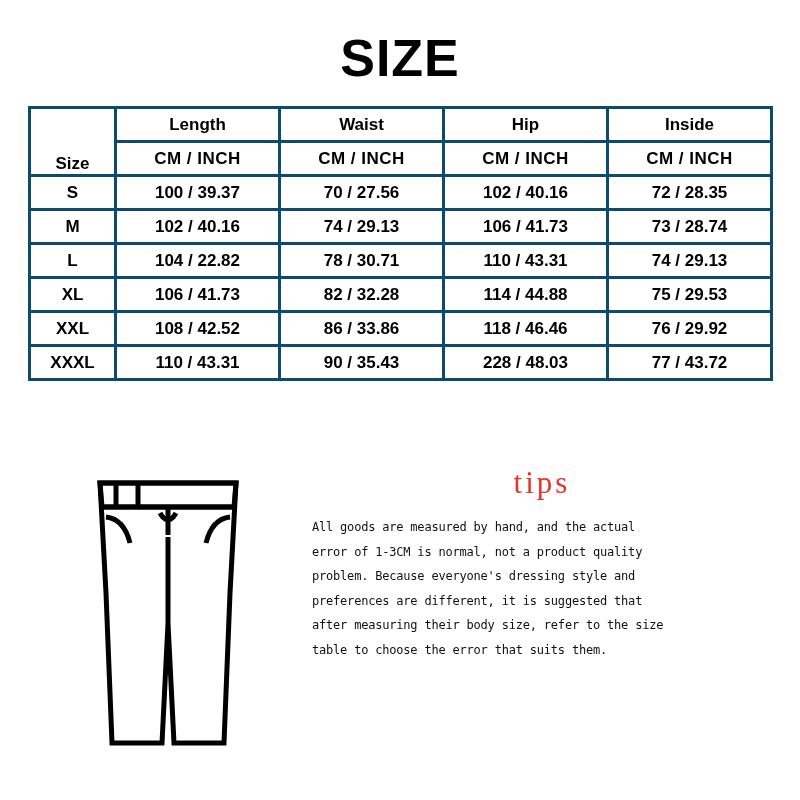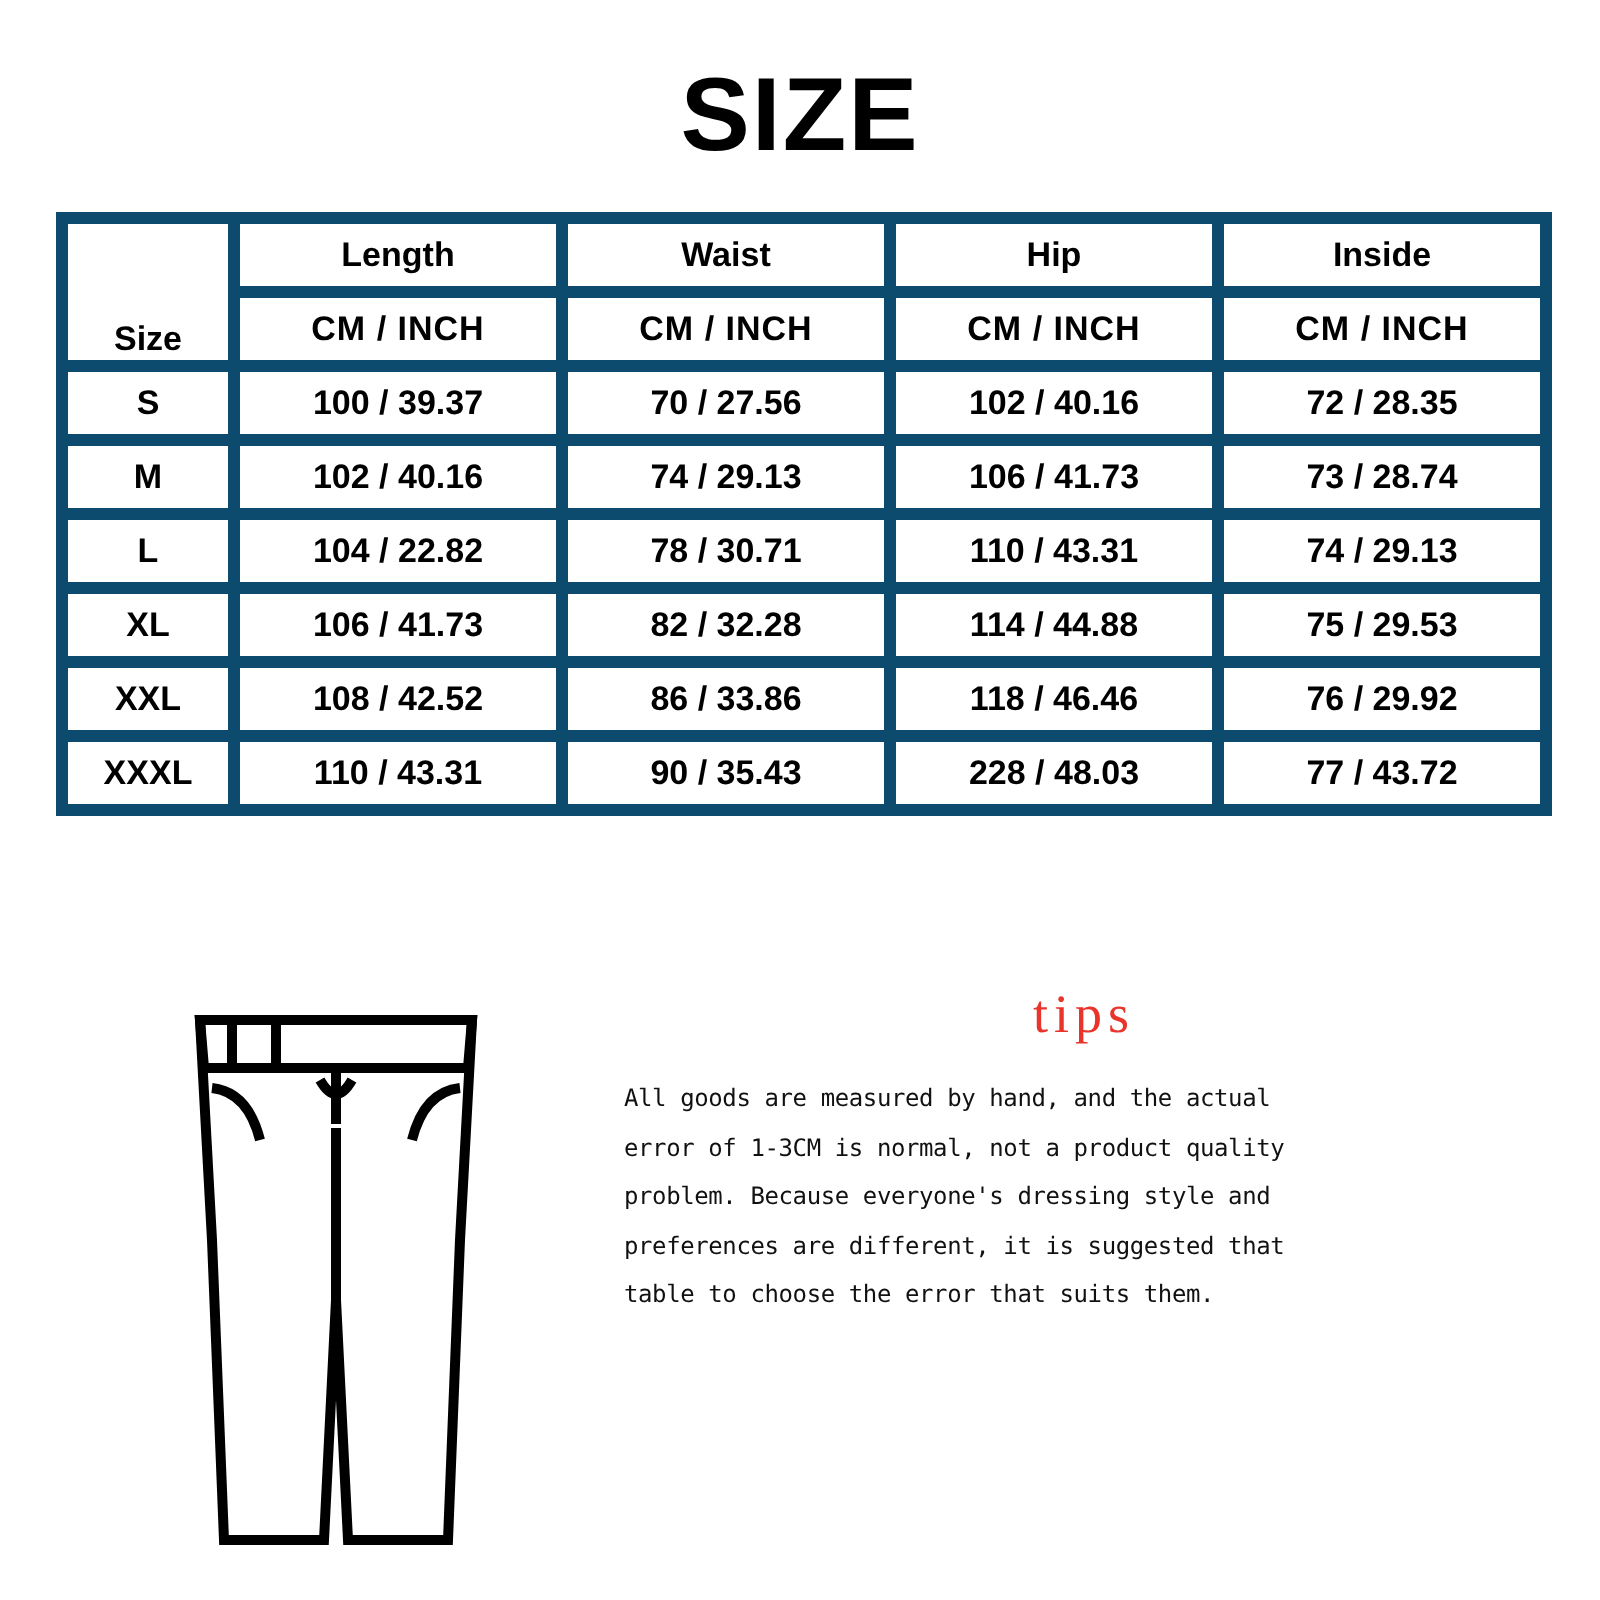--- a/index.html
+++ b/index.html
@@ -30,21 +30,21 @@
     margin: 0 28px;
   }
 
   table.size-table {
     border-collapse: collapse;
     width: 744px;
     table-layout: fixed;
   }
   table.size-table td,
   table.size-table th {
-    border: 6px solid #0c4a6e;
+    border: 3px solid #0c4a6e;
     text-align: center;
     font-weight: 700;
     font-size: 17px;
     padding: 0;
     height: 31px;
     font-family: "Liberation Sans", sans-serif;
   }
   .col-size   { width: 86px; }
   .col-data   { width: 164px; }
 
@@ -82,21 +82,21 @@
     align-items: flex-start;
     justify-content: center;
     padding-top: 8px;
   }
   .tips-box {
     flex: 1;
     padding-left: 4px;
   }
   .tips-title {
     color: #e8342a;
-    font-size: 27px;
+    font-size: 31px;
     text-align: center;
     font-family: "Liberation Serif", serif;
     letter-spacing: 3px;
     margin-bottom: 14px;
   }
   .tips-body {
     font-family: "DejaVu Sans Mono", monospace;
     font-size: 12px;
     line-height: 2.05;
     color: #111111;
@@ -195,16 +195,17 @@
     </svg>
   </div>
 
   <div class="tips-box">
     <div class="tips-title" style="color: rgb(232, 52, 42);">tips</div>
     <div class="tips-body" id="tips-body">
         <div>All goods are measured by hand, and the actual</div>
         <div>error of 1-3CM is normal, not a product quality</div>
         <div>problem. Because everyone's dressing style and</div>
         <div>preferences are different, it is suggested that</div>
+        <div>after measuring their body size, refer to the size</div>
         <div>table to choose the error that suits them.</div>
       </div>
   </div>
 </div>
 
 </body></html>

